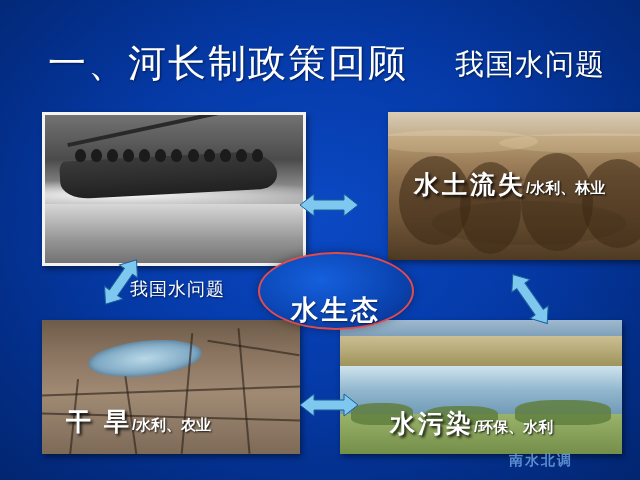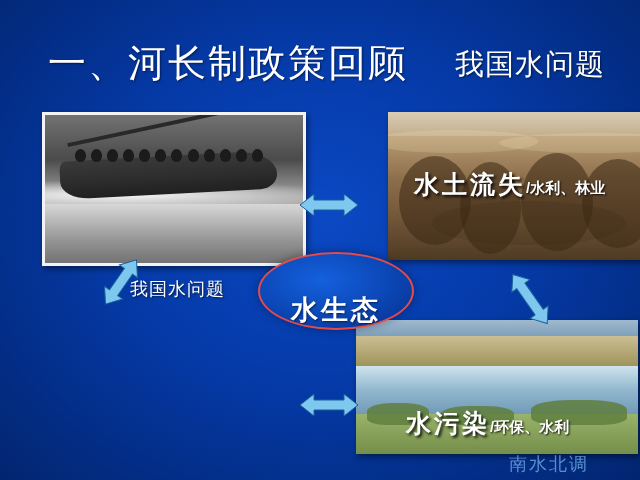--- a/index.html
+++ b/index.html
@@ -74,21 +74,21 @@
   #p-drought { left:42px; top:320px; width:258px; height:134px;
     border:0;
     background:linear-gradient(180deg,#6d5b49 0%,#8a7460 25%,#a08a74 55%,#7d6a57 100%);
   }
   #p-drought .pond{position:absolute;left:18%;top:16%;width:44%;height:26%;
     background:radial-gradient(ellipse at 50% 50%, #b9d8e8 0%, #7fa9c4 60%, #5e86a4 100%);
     border-radius:50%;transform:rotate(-6deg);box-shadow:0 0 6px rgba(0,0,0,.3) inset;}
   #p-drought .crack{position:absolute;background:rgba(40,30,22,.6);}
 
   
-  #p-river { left:356px; top:320px; width:282px; height:134px;
+  #p-river { left:340px; top:320px; width:282px; height:134px;
     border:0;
     background:linear-gradient(180deg,#9fb9cf 0%,#7fa0bb 12%,#6f93b0 30%,#8aa7bd 60%,#9db36d 100%);
   }
   #p-river .bank{position:absolute;background:linear-gradient(180deg,#cbbf93,#9c9158);}
   #p-river .water{position:absolute;left:0;top:34%;width:100%;height:38%;
     background:linear-gradient(180deg,#cfe3ee,#8fb6cd 50%,#6f98b4);}
   #p-river .veg{position:absolute;background:#5f7f3e;border-radius:40% 40% 30% 30%;opacity:.85;}
 
   
   .center-oval {
@@ -129,21 +129,21 @@
     border-radius:50%; background:#fff;
   }
   .wm-text { font-size:13px; color:#dfe7f3; white-space:nowrap; }
   .wm-ghost {
     position:absolute; left:505px; top:432px;
     font-size:24px; font-weight:bold; color:rgba(200,60,60,.55);
     letter-spacing:1px; white-space:nowrap;
   }
   .wm-ghost2 {
     position:absolute; left:509px; top:452px;
-    font-size:18px; font-weight:normal; color:rgba(120,175,235,.75);
+    font-size:14px; font-weight:bold; color:rgba(120,175,235,.75);
     letter-spacing:2px; white-space:nowrap;
   }
 </style>
 </head>
 <body>
 
 <div class="slide">
 
   <div class="title-main">一、河长制政策回顾</div>
   <div class="title-sub">我国水问题</div>
@@ -176,20 +176,33 @@
     <div class="g" style="left:4%; top:30%; width:26%; height:60%;"></div>
     <div class="g" style="left:26%; top:34%; width:22%; height:62%;"></div>
     <div class="g" style="left:48%; top:28%; width:26%; height:66%;"></div>
     <div class="g" style="left:70%; top:32%; width:26%; height:60%;"></div>
     <div class="g" style="left:16%; top:60%; width:70%; height:30%; opacity:.4;"></div>
     <div class="cap" style="left:26px; top:56px;">
       <span class="big" style="color:#ffffff; text-shadow:2px 2px 3px rgba(0,0,0,.9);">水土流失</span><span class="small" style="color:#ffffff; text-shadow:1px 1px 2px rgba(0,0,0,.9);">/水利、林业</span>
     </div>
   </div>
 
+  <div class="photo" id="p-drought">
+    <div class="pond"></div>
+    <div class="crack" style="left:0%;  top:52%; width:100%; height:2px; transform:rotate(-2deg);"></div>
+    <div class="crack" style="left:0%;  top:72%; width:100%; height:2px; transform:rotate(1.5deg);"></div>
+    <div class="crack" style="left:12%; top:44%; width:2px; height:58%; transform:rotate(6deg);"></div>
+    <div class="crack" style="left:34%; top:42%; width:2px; height:60%; transform:rotate(-8deg);"></div>
+    <div class="crack" style="left:56%; top:10%; width:2px; height:90%; transform:rotate(5deg);"></div>
+    <div class="crack" style="left:78%; top:6%;  width:2px; height:94%; transform:rotate(-5deg);"></div>
+    <div class="crack" style="left:64%; top:20%; width:36%; height:2px; transform:rotate(9deg);"></div>
+    <div class="cap" style="left:24px; bottom:16px;">
+      <span class="big" style="color:#ffffff; text-shadow:2px 2px 3px rgba(0,0,0,.9);">干 旱</span><span class="small" style="color:#ffffff; text-shadow:1px 1px 2px rgba(0,0,0,.9);">/水利、农业</span>
+    </div>
+  </div>
 
   <div class="photo" id="p-river">
     <div class="bank" style="left:0; top:12%; width:100%; height:24%;"></div>
     <div class="water"></div>
     <div class="bank" style="left:0; top:70%; width:100%; height:34%;
          background:linear-gradient(180deg,#9ab36a,#6f8a46);"></div>
     <div class="veg" style="left:4%;  top:62%; width:22%; height:16%;"></div>
     <div class="veg" style="left:30%; top:64%; width:26%; height:14%;"></div>
     <div class="veg" style="left:62%; top:60%; width:34%; height:18%;"></div>
     <div class="cap" style="left:50px; bottom:14px;">

